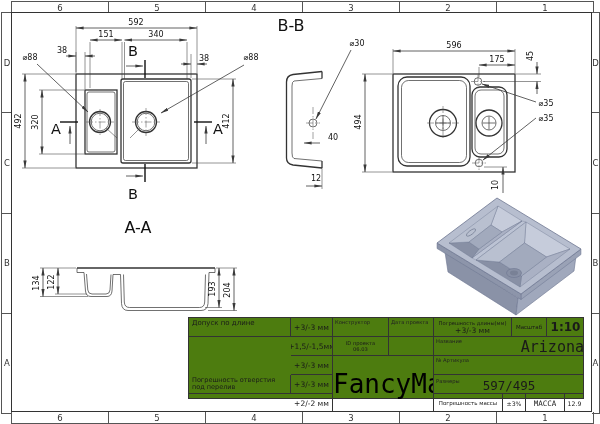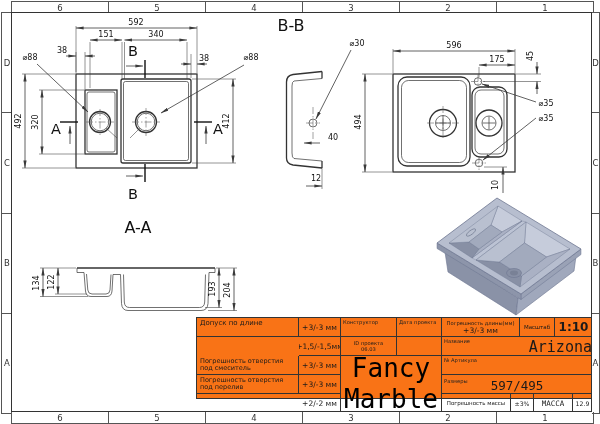--- a/index.html
+++ b/index.html
@@ -22,30 +22,30 @@
   text.dim{font-size:8px;text-anchor:middle;}
   text.big{font-size:14.5px;text-anchor:middle;}
   text.vtitle{font-size:16px;text-anchor:middle;}
   .ol{stroke:#333;stroke-width:1.3;fill:none;}
   .il{stroke:#333;stroke-width:0.7;fill:none;}
   .dl{stroke:#3a3a3a;stroke-width:0.8;fill:none;}
   .el{stroke:#3a3a3a;stroke-width:0.55;fill:none;}
   .cl{stroke:#555;stroke-width:0.55;stroke-dasharray:7 2 1.5 2;fill:none;}
   .sec{stroke:#111;stroke-width:1.4;fill:none;}
   
-  .tblock{position:absolute;left:196px;top:317px;width:396px;height:82px;border:1.5px solid #333;
-          box-sizing:border-box;background:#f97316;}
+  .tblock{position:absolute;left:188px;top:317px;width:396px;height:82px;border:1.5px solid #333;
+          box-sizing:border-box;background:#4d7c0f;}
   .tc{position:absolute;box-sizing:border-box;border-right:1px solid #333;border-bottom:1px solid #333;overflow:hidden;}
   .tc.noR{border-right:none;} .tc.noB{border-bottom:none;}
   .tlabel{font-size:7px;line-height:1.08;padding:2px 2px 0 3px;}
   .tval{display:flex;align-items:center;justify-content:center;height:100%;font-size:7.5px;}
   .microlabel{font-size:5.2px;padding:1px 0 0 2px;color:#222;}
   .stackcell{display:flex;flex-direction:column;align-items:center;justify-content:center;height:100%;}
   .stackcell .l1{font-size:5.2px;} .stackcell .l2{font-size:7.5px;}
-  .logo{display:flex;flex-direction:column;align-items:center;justify-content:space-between;height:100%;
+  .logo{display:flex;flex-direction:row;align-items:center;justify-content:flex-start;height:100%;
         font-family:"DejaVu Sans Mono","Liberation Mono",monospace;font-size:26px;line-height:25px;color:#000;}
   .namecell{position:relative;height:100%;}
   .nameval{position:absolute;left:0;right:0;top:1px;text-align:right;
            font-family:"DejaVu Sans Mono","Liberation Mono",monospace;font-size:15px;}
   .sizeval{position:absolute;left:0;right:0;top:3px;text-align:center;
            font-family:"DejaVu Sans Mono","Liberation Mono",monospace;font-size:12.5px;}
   .scaleval{display:flex;align-items:center;justify-content:center;height:100%;font-size:12px;font-weight:bold;}
   .massword{display:flex;align-items:center;justify-content:center;height:100%;
             font-family:"DejaVu Sans Mono","Liberation Mono",monospace;font-size:7.5px;}
   .smallval{display:flex;align-items:center;justify-content:center;height:100%;font-size:6.2px;}
@@ -290,23 +290,20 @@
 
     <div class="tc" style="left:0;top:0;width:102px;height:19px">
         <div class="tlabel">Допуск по длине</div>
       </div>
     <div class="tc" style="left:102px;top:0;width:42px;height:19px">
         <div class="tval">+3/-3 мм</div>
       </div>
     <div class="tc" style="left:102px;top:19px;width:42px;height:19px">
         <div class="tval">+1,5/-1,5мм</div>
       </div>
-    <div class="tc" style="left:0;top:38px;width:102px;height:19px">
-        <div class="tlabel" style="font-size:6.5px">Погрешность отверстия под смеситель</div>
-      </div>
     <div class="tc" style="left:102px;top:38px;width:42px;height:19px">
         <div class="tval">+3/-3 мм</div>
       </div>
     <div class="tc" style="left:0;top:57px;width:102px;height:19px">
         <div class="tlabel" style="font-size:6.5px">Погрешность отверстия под перелив</div>
       </div>
     <div class="tc" style="left:102px;top:57px;width:42px;height:19px">
         <div class="tval">+3/-3 мм</div>
       </div>
     <div class="tc noB" style="left:102px;top:76px;width:42px;height:18px">

